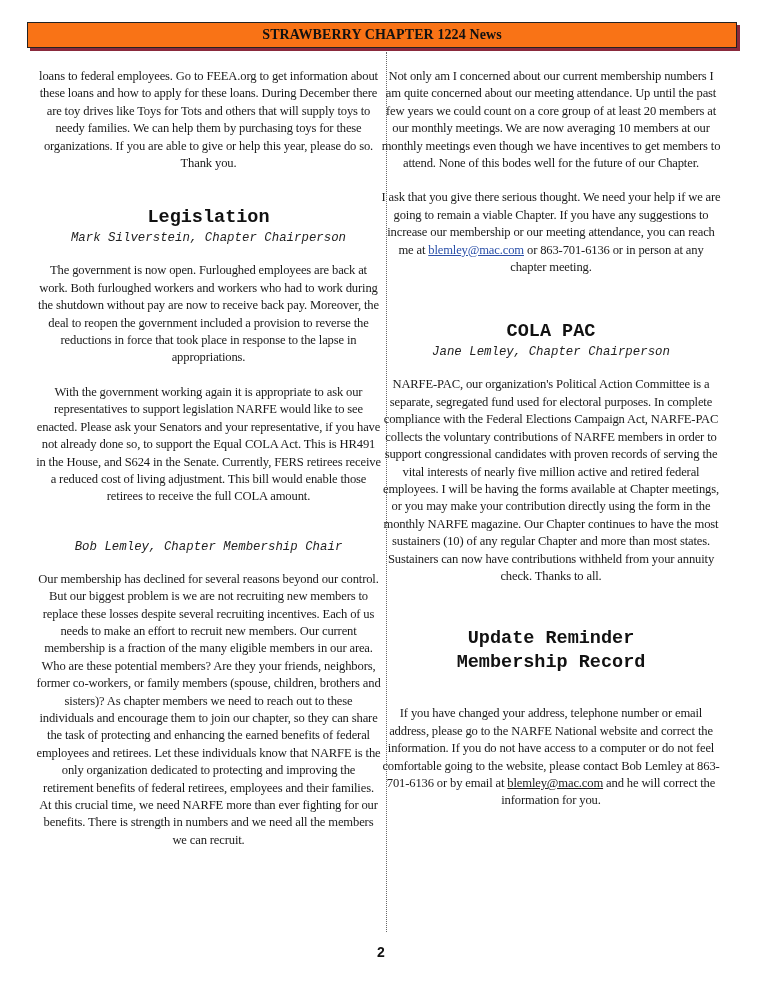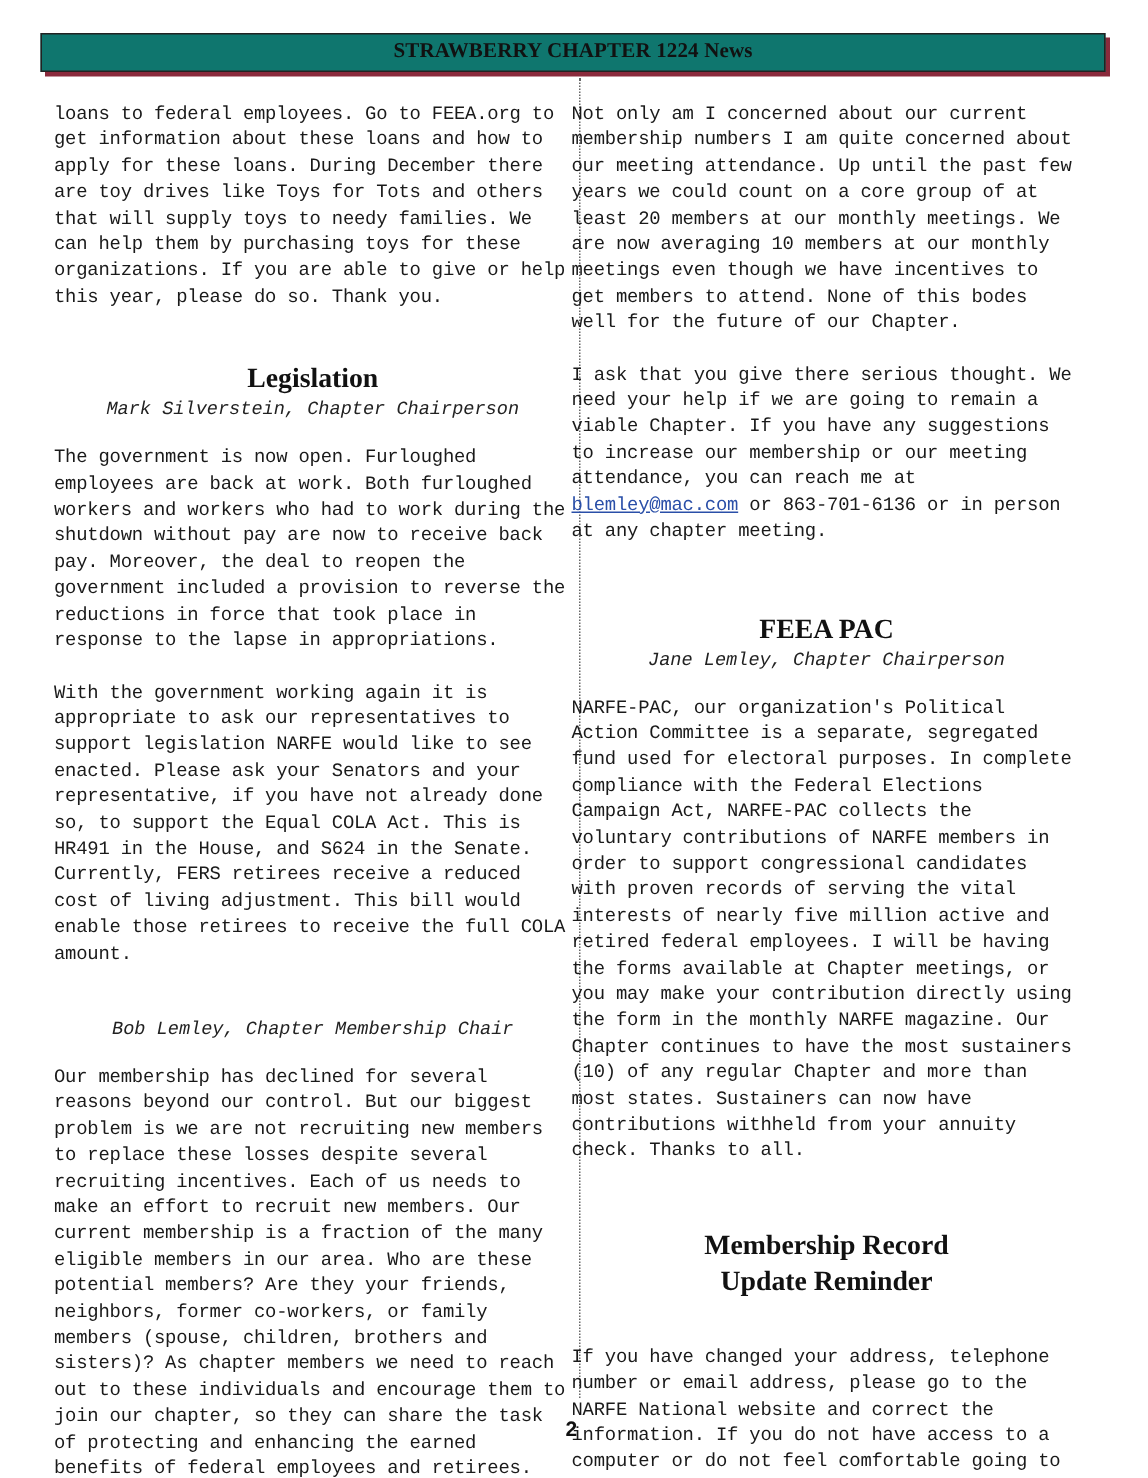--- a/index.html
+++ b/index.html
@@ -1,40 +1,41 @@
 <!DOCTYPE html>
 <html><head>
 <meta charset="utf-8">
 <style>
   html, body { margin: 0; padding: 0; background: #ffffff; }
   body { width: 765px; height: 985px; position: relative; overflow: hidden; }
   .header-box {
     position: absolute; left: 27px; top: 22px; width: 708px; height: 24px;
-    border: 1.5px solid #222; background: #0f766e;
+    border: 1.5px solid #222; background: #f97316;
     box-shadow: 3px 3px 0 #8a2a3c;
     display: flex; align-items: center; justify-content: center;
   }
   .header-title {
     font-family: "Liberation Serif", "DejaVu Serif", serif;
     font-weight: bold; font-size: 14px; color: #111; letter-spacing: 0.1px;
   }
   .divider {
     position: absolute; left: 386px; top: 52px; height: 880px; width: 0;
     border-left: 1.3px dotted #666;
   }
   .col { position: absolute; top: 68px; width: 345px; }
   .col-left { left: 36px; }
   .col-right { left: 381px; width: 340px; }
   .para {
-    font-family: Liberation Mono, monospace;
+    font-family: Liberation Serif, serif;
     font-size: 12.6px; line-height: 17.4px; color: #1a1a1a; margin: 0;
     letter-spacing: -0.15px;
+    text-align: center;
   }
   .sec-title {
-    font-family: Liberation Serif, serif;
+    font-family: Liberation Mono, monospace;
     font-weight: bold; font-size: 18.5px; text-align: center; color: #111;
     margin: 0; line-height: 24px;
   }
   .sec-byline {
     font-family: Liberation Mono, monospace;
     font-style: italic; font-size: 12.4px; text-align: center; color: #222;
     margin: 0; line-height: 16px;
   }
   .link { color: #2a4fa8; text-decoration: underline; }
   .link-dark { color: #1a1a1a; text-decoration: underline; }
@@ -69,25 +70,25 @@
   <div style="height:16px"></div>
   <p class="para">Our membership has declined for several reasons beyond our control. But our biggest problem is we are not recruiting new members to replace these losses despite several recruiting incentives. Each of us needs to make an effort to recruit new members.  Our current membership is a fraction of the many eligible members in our area. Who are these potential members? Are they your friends, neighbors, former co-workers, or family members (spouse, children, brothers and sisters)?  As chapter members we need to reach out to these individuals and encourage them to join our chapter, so they can share the task of protecting and enhancing the earned benefits of federal employees and retirees. Let these individuals know that NARFE is the only organization dedicated to protecting and improving the retirement benefits of federal retirees, employees and their families. At this crucial time, we need NARFE more than ever fighting for our benefits. There is strength in numbers and we need all the members we can recruit.</p>
 </div>
 
 <div class="col col-right">
   <p class="para">Not only am I concerned about our current membership numbers I am quite concerned about our meeting attendance. Up until the past few years we could count on a core group of at least 20 members at our monthly meetings. We are now averaging 10 members at our monthly meetings even though we have incentives to get members to attend. None of this bodes well for the future of our Chapter.</p>
   <div style="height:17px"></div>
   <p class="para"><span>I ask that you give there serious thought. We need your help if we are going to remain a viable Chapter.  If you have any suggestions to increase our membership or our meeting attendance, you can reach me at </span><a class="link">blemley@mac.com</a><span> or 863-701-6136 or in person at any chapter meeting.</span></p>
 
   <div style="height:44px"></div>
-  <h2 class="sec-title">FEEA PAC</h2>
+  <h2 class="sec-title">COLA PAC</h2>
   <p class="sec-byline">Jane Lemley, Chapter Chairperson</p>
   <div style="height:16px"></div>
   <p class="para">NARFE-PAC, our organization's Political Action Committee is a separate, segregated fund used for electoral purposes. In complete compliance with the Federal Elections Campaign Act, NARFE-PAC collects the voluntary contributions of NARFE members in order to support congressional candidates with proven records of serving the vital interests of nearly five million active and retired federal employees. I will be having the forms available at Chapter meetings, or you may make your contribution directly using the form in the monthly NARFE magazine. Our Chapter continues to have the most sustainers (10) of any regular Chapter and more than most states. Sustainers can now have contributions withheld from your annuity check. Thanks to all.</p>
 
   <div style="height:42px"></div>
+  <h2 class="sec-title">Update Reminder</h2>
   <h2 class="sec-title">Membership Record</h2>
-  <h2 class="sec-title">Update Reminder</h2>
   <div style="height:30px"></div>
   <p class="para"><span>If you have changed your address, telephone number or email address, please go to the NARFE National website and correct the information.  If you do not have access to a computer or do not feel comfortable going to the website, please contact Bob Lemley at 863-701-6136 or by email at </span><a class="link-dark">blemley@mac.com</a><span> and he will correct the information for you.</span></p>
 </div>
 
 <div class="page-num">2</div>
 
 </body></html>

